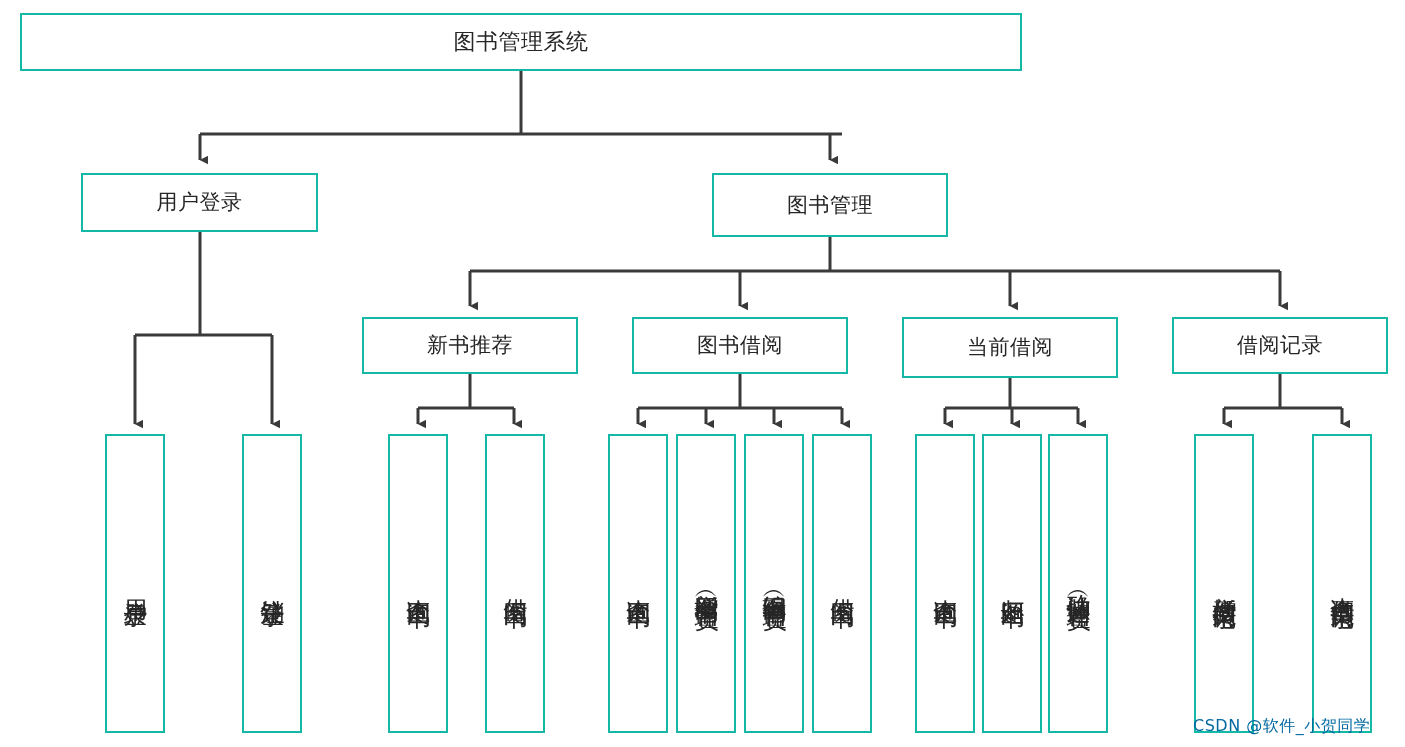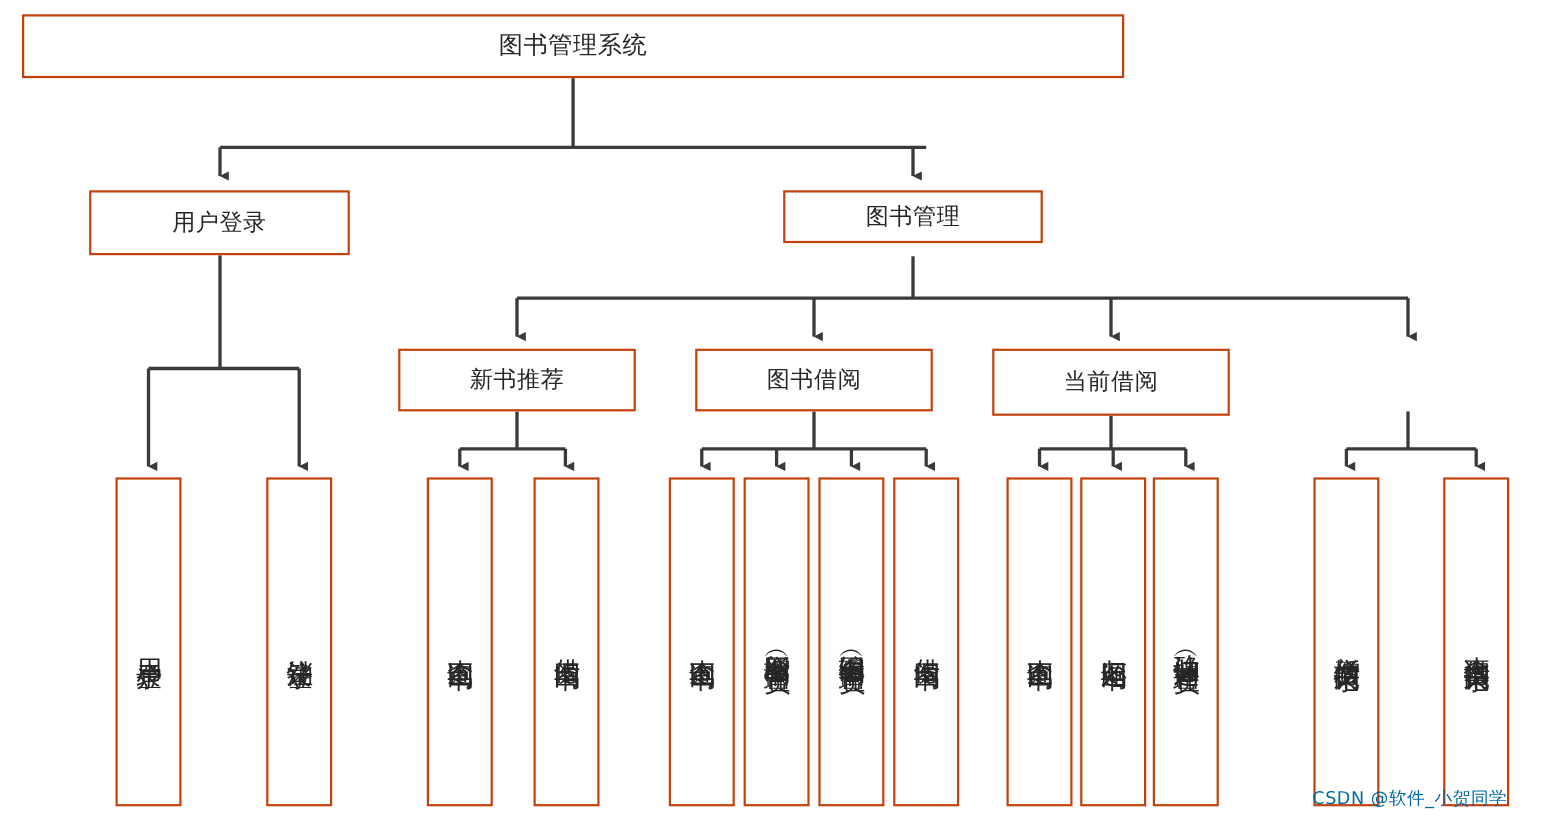--- a/index.html
+++ b/index.html
@@ -23,21 +23,21 @@
     left: 0;
     top: 0;
     width: 1405px;
     height: 747px;
     pointer-events: none;
   }
   .node {
     position: absolute;
     box-sizing: border-box;
     background: #ffffff;
-    border: 2px solid #c2410c;
+    border: 2px solid #14b8a6;
     display: flex;
     align-items: center;
     justify-content: center;
     color: #262626;
   }
   .node .label {
     display: block;
     text-align: center;
     line-height: 1.18;
     white-space: nowrap;
@@ -128,36 +128,39 @@
   </svg>
 
   <div class="node horiz root" style="left:20px; top:13px; width:1002px; height:58px;">
     <span class="label">图书管理系统</span>
   </div>
 
   <div class="node horiz" style="left:81px; top:173px; width:237px; height:59px;">
     <span class="label">用户登录</span>
   </div>
 
-  <div class="node horiz" style="left:712px; top:173px; width:236px; height:48px;">
+  <div class="node horiz" style="left:712px; top:173px; width:236px; height:64px;">
     <span class="label">图书管理</span>
   </div>
 
   <div class="node horiz" style="left:362px; top:317px; width:216px; height:57px;">
     <span class="label">新书推荐</span>
   </div>
 
   <div class="node horiz" style="left:632px; top:317px; width:216px; height:57px;">
     <span class="label">图书借阅</span>
   </div>
 
   <div class="node horiz" style="left:902px; top:317px; width:216px; height:61px;">
     <span class="label">当前借阅</span>
   </div>
 
+  <div class="node horiz" style="left:1172px; top:317px; width:216px; height:57px;">
+    <span class="label">借阅记录</span>
+  </div>
 
   <div class="node vert" style="left:105px; top:434px; width:60px; height:299px;">
     <span class="label">用户登录</span>
   </div>
 
   <div class="node vert" style="left:242px; top:434px; width:60px; height:299px;">
     <span class="label">注销登录</span>
   </div>
 
   <div class="node vert" style="left:388px; top:434px; width:60px; height:299px;">

